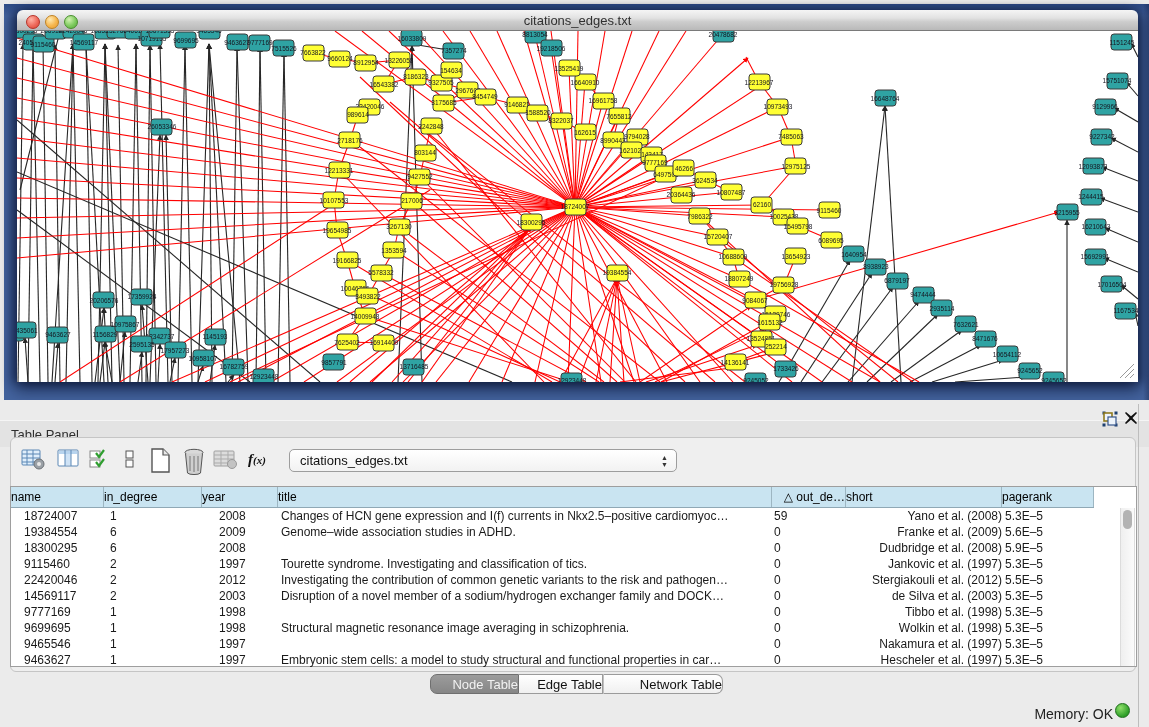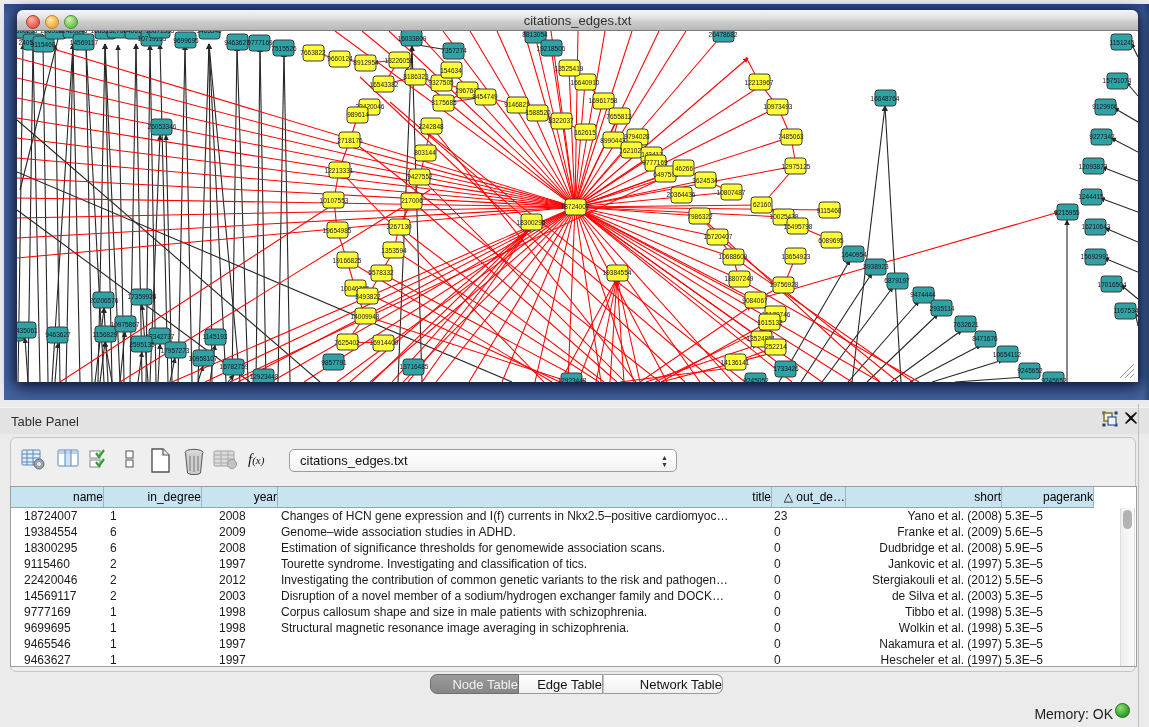--- a/index.html
+++ b/index.html
@@ -12,35 +12,35 @@
  box-shadow:0 6px 16px 2px rgba(4,10,36,.6), -5px 0 10px rgba(8,18,50,.45), 5px 0 8px rgba(8,18,50,.4);
  border-radius:6px 6px 0 0}
 #titlebar{position:absolute;left:0;top:0;width:100%;height:21px;border-radius:6px 6px 0 0;
  background:linear-gradient(180deg,#f5f5f5 0,#e2e2e2 40%,#cdcdcd 58%,#b9b9b9 100%);
  border-bottom:1px solid #7a7a7a;box-sizing:border-box}
 .tl{position:absolute;top:4.5px;width:12px;height:12px;border-radius:50%}
 #title{position:absolute;left:0;right:0;top:3px;text-align:center;font-size:13px;color:#303030}
 #canvas{position:absolute;left:0;top:21px;width:1121px;height:351px;background:#fff;overflow:hidden}
 #tpanel{position:absolute;left:0;top:400px;width:1149px;height:327px;
  background:#ebebeb}
-#tphead{position:absolute;left:0;top:7px;width:100%;height:26px;background:#e3e3e3;
+#tphead{position:absolute;left:0;top:20px;width:100%;height:26px;background:#e3e3e3;
  border-top:1px solid #f5f5f5}
 #tptitle{position:absolute;left:11px;top:6px;font-size:13px;color:#2e2e2e}
 #subpanel{position:absolute;left:10px;top:437px;width:1126px;height:235px;background:#efefef;
  border:1px solid #c5c5c5;border-radius:6px;box-sizing:border-box}
 .tbi{position:absolute;top:448px}
 #combo{position:absolute;left:289px;top:449px;width:388px;height:23px;border:1px solid #9d9d9d;
  border-radius:5px;background:linear-gradient(180deg,#ffffff,#f2f2f2);box-sizing:border-box;
  font-size:13px;color:#111;padding:3px 0 0 10px}
 #combo .ud{position:absolute;right:8px;top:4px;font-size:7px;line-height:7px;color:#333;text-align:center}
 #tblwrap{position:absolute;left:10px;top:486px;width:1127px;height:181px;background:#fff;
  border:1px solid #9e9e9e;box-sizing:border-box}
 #thead{position:absolute;left:0;top:0;width:1083px;height:21px;background:#c9e4f1;
  border-bottom:1px solid #8fa8b5;box-sizing:border-box;font-size:12px;color:#000}
-.th{position:absolute;top:0;height:20px;line-height:20px;text-align:right;
+.th{position:absolute;top:0;height:20px;line-height:20px;text-align:left;
  border-right:1px solid #9db6c2;box-sizing:border-box}
 #tbody{position:absolute;left:0;top:21px;width:1083px;font-size:12px;color:#1a1a1a}
 .tr{position:relative;height:16px;line-height:16px;white-space:nowrap}
 .tr div{position:absolute;top:0;height:16px;overflow:hidden}
 .c0{left:13px;width:85px} .c1{left:99px;width:90px} .c2{left:208px;width:70px}
 .c3{left:270px;width:480px} .c4{left:763px;width:65px}
 .c5{left:828px;width:163px;text-align:right} .c6{left:994px;width:86px}
 #vscroll{position:absolute;left:1109px;top:21px;width:13px;height:158px;
  background:linear-gradient(90deg,#efefef,#fbfbfb);border-left:1px solid #dcdcdc;border-right:1px solid #dcdcdc}
 #vthumb{position:absolute;left:2px;top:2px;width:9px;height:19px;border-radius:5px;background:#b3b3b3}
@@ -656,57 +656,56 @@
 <svg class="tbi" style="left:181px" width="26" height="27" viewBox="0 0 26 27">
  <ellipse cx="13" cy="4.5" rx="9" ry="3.2" fill="#d9d9d9" stroke="#555"></ellipse>
  <path d="M4.5 5.5 L6.5 25 a7 2.5 0 0 0 13 0 L21.5 5.5" fill="#cfcfcf" stroke="#555"></path>
  <path d="M9 8v15M13 8v16M17 8v15" stroke="#777"></path>
 </svg>
 <svg class="tbi" style="left:213px" width="26" height="24" viewBox="0 0 26 24">
  <rect x="1" y="3" width="20" height="15" rx="1" fill="#dcdcdc" stroke="#a0a0a0"></rect>
  <path d="M1 7h20M1 11h20M1 15h20M8 3v15M15 3v15" stroke="#ababab" fill="none"></path>
  <circle cx="19" cy="16" r="4.5" fill="#c3c3c3" stroke="#9a9a9a"></circle>
 </svg>
-<div class="tbi" style="left:248px;top:451px;font-family:'Liberation Serif',serif;font-style:italic;font-weight:normal;font-size:15px;color:#111">f<span style="font-size:11px">(x)</span></div>
+<div class="tbi" style="left:248px;top:451px;font-family:'Liberation Serif',serif;font-style:italic;font-weight:bold;font-size:15px;color:#111">f<span style="font-size:11px">(x)</span></div>
 
  <div id="combo">citations_edges.txt<span class="ud">▲<br>▼</span></div>
  <div id="tblwrap">
   <div id="thead">
    <div class="th" style="left:0;width:93px">name</div>
    <div class="th" style="left:93px;width:98px">in_degree</div>
    <div class="th" style="left:191px;width:76px">year</div>
    <div class="th" style="left:267px;width:494px">title</div>
    <div class="th" style="left:761px;width:74px;text-align:right;padding-left:5px">△ out_de…</div>
    <div class="th" style="left:835px;width:156px">short</div>
    <div class="th" style="left:991px;width:92px">pagerank</div>
   </div>
   <div id="tbody">
 <div class="tr">
           <div class="c0">18724007</div>
           <div class="c1">1</div>
           <div class="c2">2008</div>
           <div class="c3">Changes of HCN gene expression and I(f) currents in Nkx2.5–positive cardiomyoc…</div>
-          <div class="c4">23</div>
+          <div class="c4">59</div>
           <div class="c5">Yano et al. (2008)</div>
           <div class="c6">5.3E–5</div>
         </div>
 <div class="tr">
           <div class="c0">19384554</div>
           <div class="c1">6</div>
           <div class="c2">2009</div>
           <div class="c3">Genome–wide association studies in ADHD.</div>
           <div class="c4">0</div>
           <div class="c5">Franke et al. (2009)</div>
           <div class="c6">5.6E–5</div>
         </div>
 <div class="tr">
           <div class="c0">18300295</div>
           <div class="c1">6</div>
           <div class="c2">2008</div>
-          <div class="c3">Estimation of significance thresholds for genomewide association scans.</div>
           <div class="c4">0</div>
           <div class="c5">Dudbridge et al. (2008)</div>
           <div class="c6">5.9E–5</div>
         </div>
 <div class="tr">
           <div class="c0">9115460</div>
           <div class="c1">2</div>
           <div class="c2">1997</div>
           <div class="c3">Tourette syndrome. Investigating and classification of tics.</div>
           <div class="c4">0</div>
@@ -728,21 +727,20 @@
           <div class="c2">2003</div>
           <div class="c3">Disruption of a novel member of a sodium/hydrogen exchanger family and DOCK…</div>
           <div class="c4">0</div>
           <div class="c5">de Silva et al. (2003)</div>
           <div class="c6">5.3E–5</div>
         </div>
 <div class="tr">
           <div class="c0">9777169</div>
           <div class="c1">1</div>
           <div class="c2">1998</div>
-          <div class="c3">Corpus callosum shape and size in male patients with schizophrenia.</div>
           <div class="c4">0</div>
           <div class="c5">Tibbo et al. (1998)</div>
           <div class="c6">5.3E–5</div>
         </div>
 <div class="tr">
           <div class="c0">9699695</div>
           <div class="c1">1</div>
           <div class="c2">1998</div>
           <div class="c3">Structural magnetic resonance image averaging in schizophrenia.</div>
           <div class="c4">0</div>
@@ -754,20 +752,21 @@
           <div class="c1">1</div>
           <div class="c2">1997</div>
           <div class="c4">0</div>
           <div class="c5">Nakamura et al. (1997)</div>
           <div class="c6">5.3E–5</div>
         </div>
 <div class="tr">
           <div class="c0">9463627</div>
           <div class="c1">1</div>
           <div class="c2">1997</div>
+          <div class="c3">Embryonic stem cells: a model to study structural and functional properties in car…</div>
           <div class="c4">0</div>
           <div class="c5">Hescheler et al. (1997)</div>
           <div class="c6">5.3E–5</div>
         </div>
   </div>
   <div id="vscroll">
         <div id="vthumb"></div>
       </div>
  </div>
  <div id="tabs">

